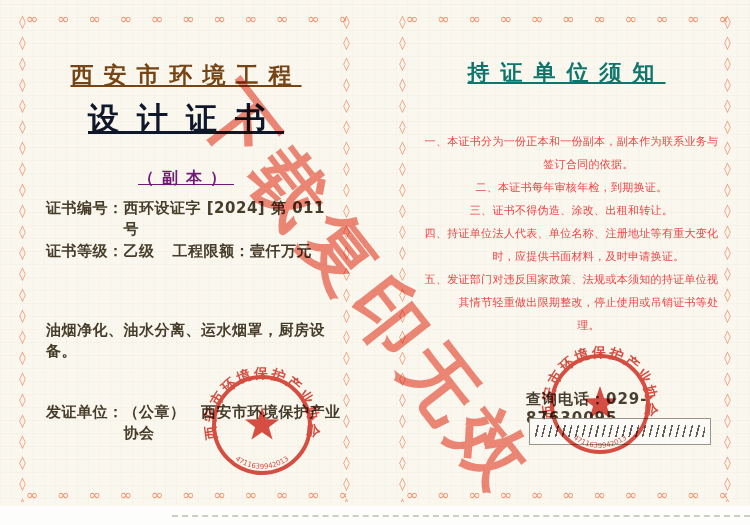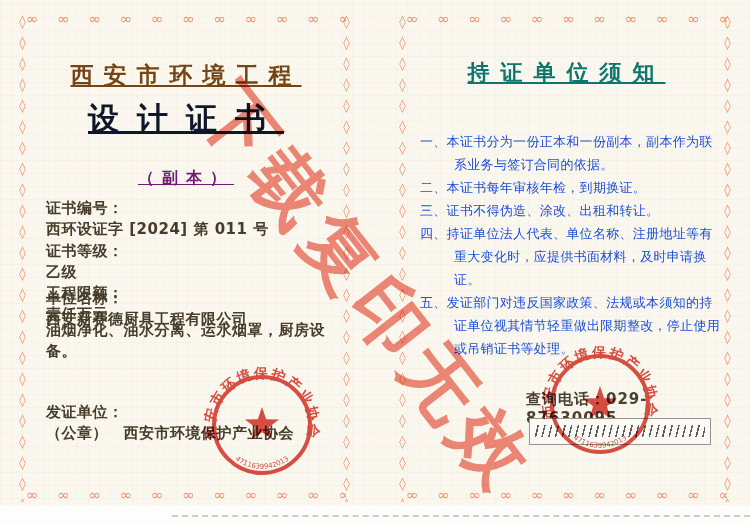--- a/index.html
+++ b/index.html
@@ -19,35 +19,35 @@
   .orn-bottom{bottom:0;}
   .orn-v{top:2px;bottom:2px;width:16px;font-size:13px;line-height:19px;writing-mode:vertical-rl;text-orientation:upright;letter-spacing:6px;text-align:center;}
   .orn-left{left:0;}
   .orn-right{right:0;}
   
   .t-center{position:absolute;left:0;right:0;text-align:center;text-decoration:underline;}
   .title1{top:48px;font-size:23px;font-weight:700;letter-spacing:10px;color:#774515;}
   .title2{top:86px;font-size:31px;font-weight:700;letter-spacing:18px;color:#0f172a;}
   .subtitle{top:156px;font-size:16px;font-weight:600;letter-spacing:8px;color:#701a75;}
   .row{position:absolute;left:30px;right:12px;display:flex;align-items:flex-start;
-       font-size:15px;font-weight:600;color:#463c2a;letter-spacing:.5px;line-height:21px;flex-direction:column;}
+       font-size:15px;font-weight:600;color:#463c2a;letter-spacing:.5px;line-height:21px;}
   .row .lbl{flex:none;}
   .row .val{flex:1;}
   .row .gap{width:18px;flex:none;}
   .r-certno{top:186px;}
   .r-grade{top:229px;}
   .r-unit{top:276px;}
   .r-cat{top:308px;}
   .r-issuer{top:390px;}
   .r-valid{top:436px;}
   
   .rtitle{top:46px;font-size:22px;font-weight:700;letter-spacing:11px;color:#0f766e;}
   .notice-list{position:absolute;left:24px;right:14px;top:118px;}
-  .notice-item{padding-left:34px;text-indent:-34px;font-size:13px;line-height:23px;
-       color:#1d4ed8;font-weight:500;letter-spacing:.3px;}
+  .notice-item{padding-left:34px;text-indent:-34px;font-size:11px;line-height:23px;
+       color:#ef4444;font-weight:500;letter-spacing:.3px;text-align:center;}
   .phone-row{position:absolute;left:130px;top:378px;font-size:15px;font-weight:700;color:#4a4032;letter-spacing:1px;}
   .obscured-box{position:absolute;left:133px;top:406px;width:182px;height:27px;
        background:#fbfaf6;border:1.5px solid #99948a;box-sizing:border-box;}
   .obscured-box .scratches{margin:6px 5px;height:12px;
        background:repeating-linear-gradient(104deg, transparent 0 2.5px, rgba(55,50,45,.78) 2.5px 4px, transparent 4px 6.5px);
        filter:blur(.3px);}
   
   .seal{position:absolute;width:120px;height:120px;mix-blend-mode:multiply;opacity:.88;z-index:5;}
   .seal-left{left:202px;top:365px;}
   .seal-right{left:540px;top:344px;}
@@ -80,24 +80,20 @@
     </div>
 
     <div class="row r-grade">
       <span class="lbl">证书等级：</span>
       <span>乙级</span>
       <span class="gap"></span>
       <span class="lbl">工程限额：</span>
       <span>壹仟万元</span>
     </div>
 
-    <div class="row r-unit">
-      <span class="lbl">单位名称：</span>
-      <span class="val">西安新赛德厨具工程有限公司</span>
-    </div>
 
     <div class="row r-cat">
       <span class="val">油烟净化、油水分离、运水烟罩，厨房设备。</span>
     </div>
 
     <div class="row r-issuer">
       <span class="lbl">发证单位：</span>
       <span class="val">（公章）　西安市环境保护产业协会</span>
     </div>
 

